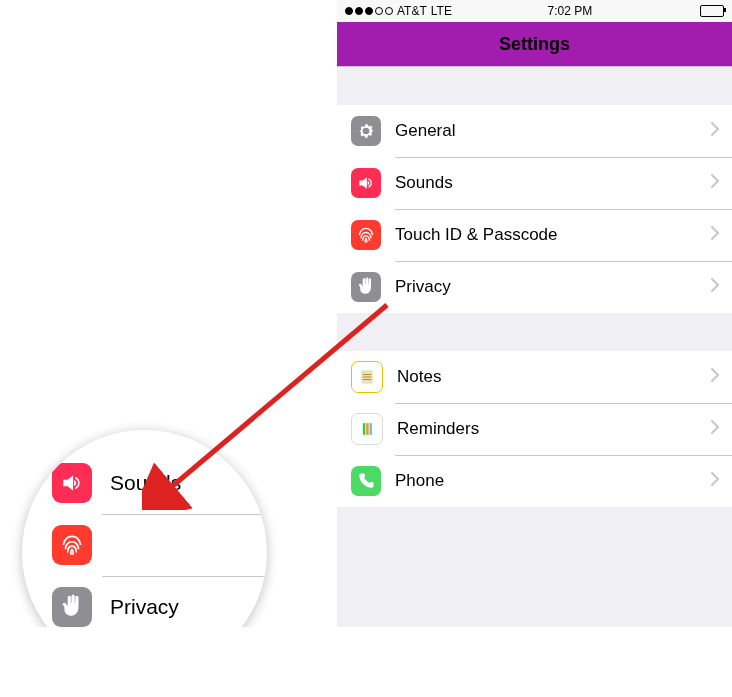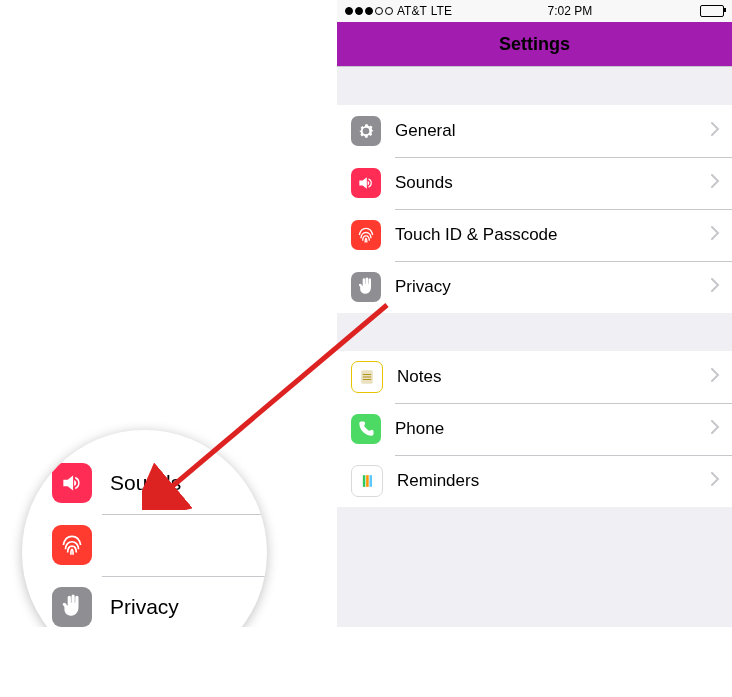--- a/index.html
+++ b/index.html
@@ -149,37 +149,37 @@
               <svg viewBox="0 0 24 24">
                 <use href="#notes-icon"></use>
               </svg>
             </span>
             <span class="label">Notes</span>
             <span class="chev"><svg viewBox="0 0 9 14">
                 <use href="#chevron"></use>
               </svg></span>
           </div>
           <div class="row">
+            <span class="icon c-reminders">
+              <svg viewBox="0 0 24 24">
+                <use href="#reminders-icon"></use>
+              </svg>
+            </span>
+            <span class="label">Reminders</span>
+            <span class="chev"><svg viewBox="0 0 9 14">
+                <use href="#chevron"></use>
+              </svg></span>
+          </div>
+          <div class="row">
             <span class="icon c-phone">
               <svg viewBox="0 0 24 24">
                 <use href="#phone-icon"></use>
               </svg>
             </span>
             <span class="label">Phone</span>
-            <span class="chev"><svg viewBox="0 0 9 14">
-                <use href="#chevron"></use>
-              </svg></span>
-          </div>
-          <div class="row">
-            <span class="icon c-reminders">
-              <svg viewBox="0 0 24 24">
-                <use href="#reminders-icon"></use>
-              </svg>
-            </span>
-            <span class="label">Reminders</span>
             <span class="chev"><svg viewBox="0 0 9 14">
                 <use href="#chevron"></use>
               </svg></span>
           </div>
         </div>
     </div>
   </div>
 
   <div class="bubble">
     <div class="bubble-inner" id="bub">

